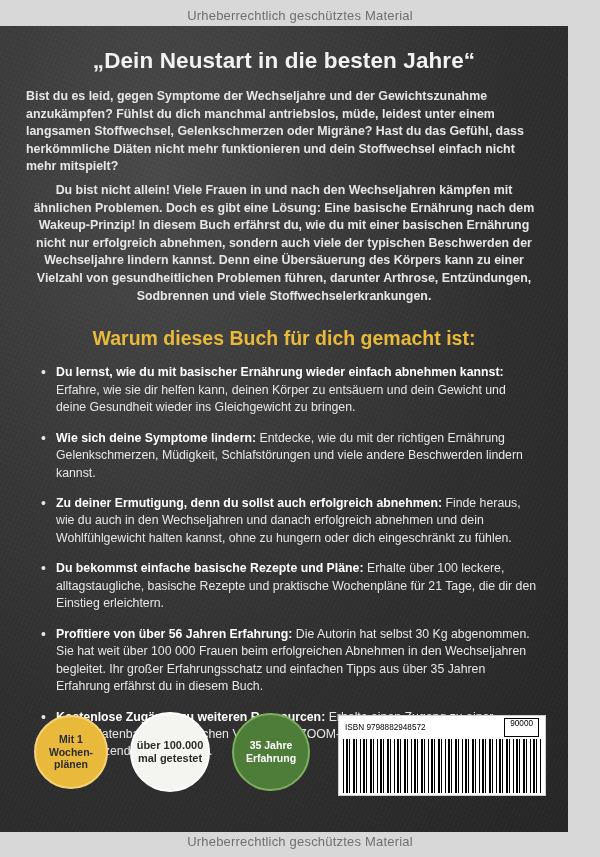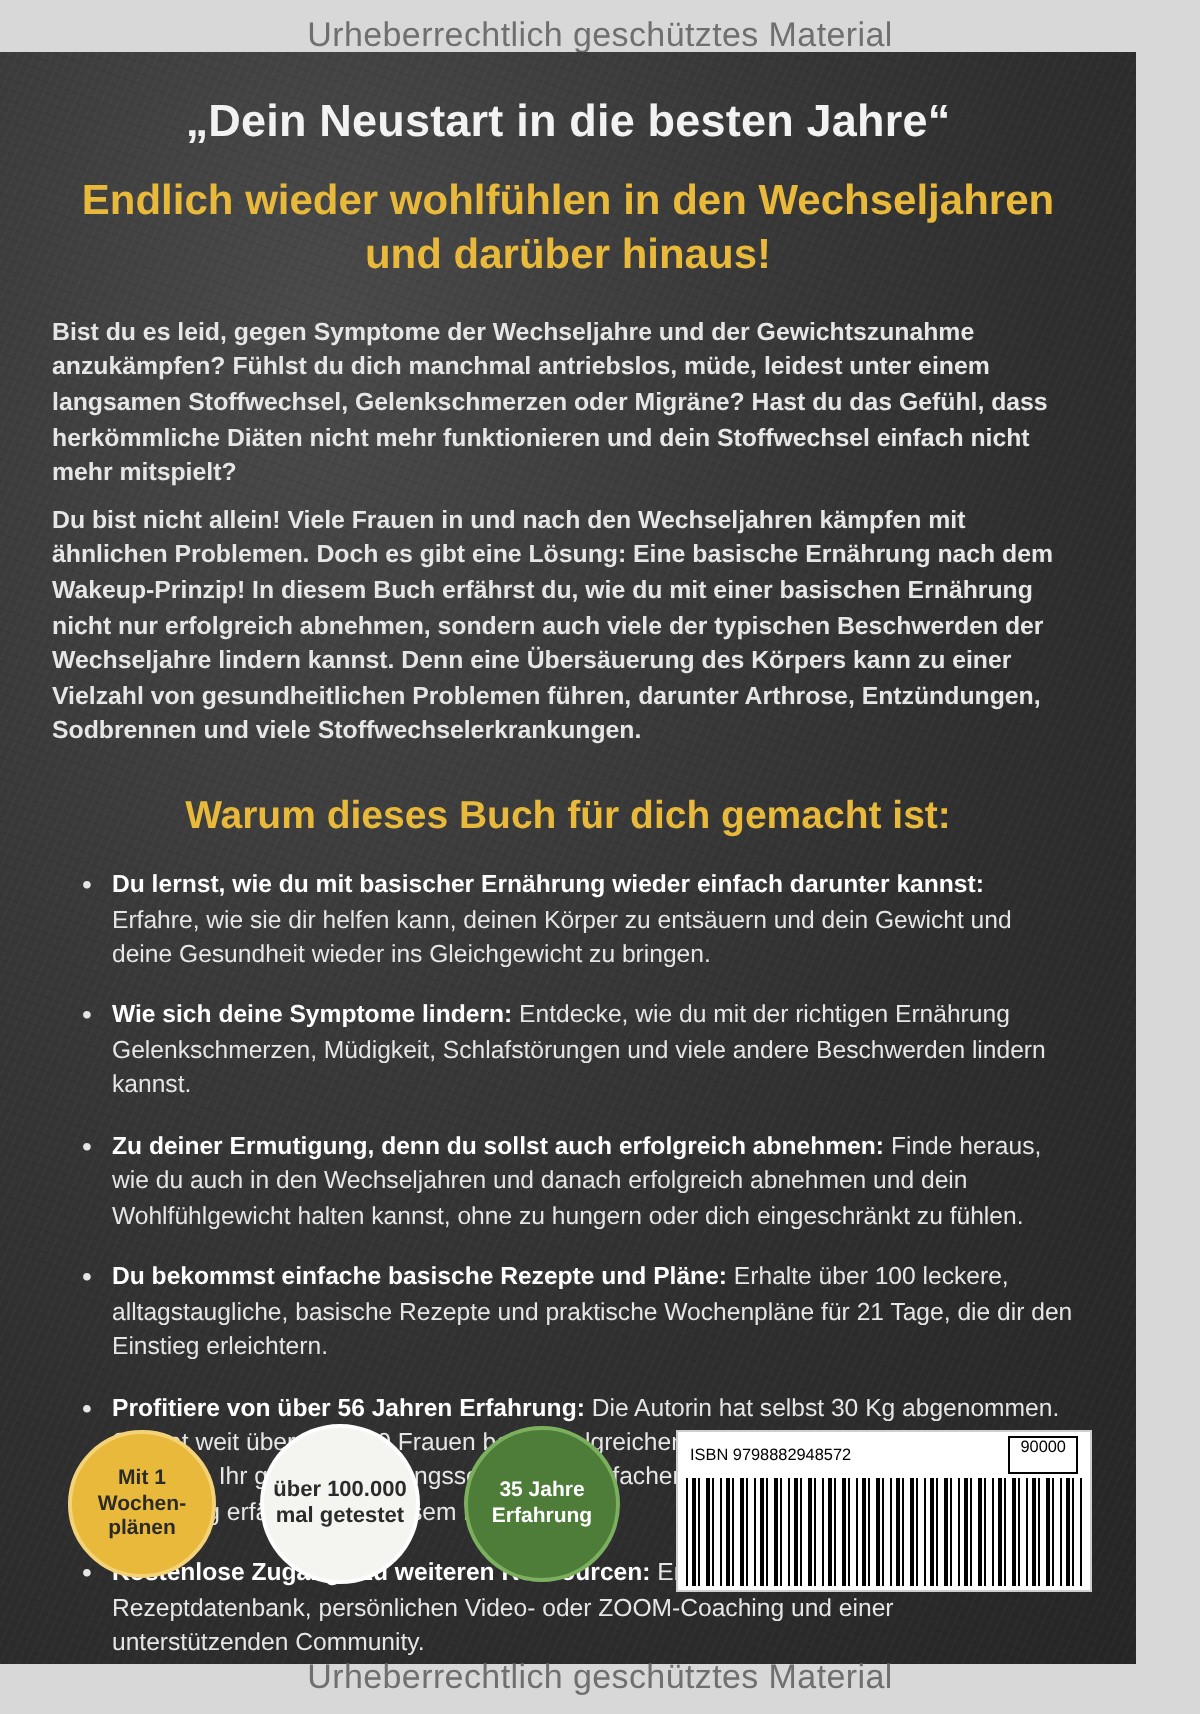--- a/index.html
+++ b/index.html
@@ -18,21 +18,21 @@
     width: 600px;
     height: 857px;
     box-sizing: border-box;
   }
   .watermark {
     position: absolute;
     left: 0;
     width: 100%;
     text-align: center;
     color: #6f6f6f;
-    font-size: 17px;
+    font-size: 13px;
     letter-spacing: 0.2px;
     font-family: "Liberation Sans", sans-serif;
   }
   .watermark.top { top: 8px; }
   .watermark.bottom { bottom: 8px; }
 
   .cover {
     position: absolute;
     top: 26px;
     left: 0;
@@ -75,21 +75,21 @@
     margin: 0 6px 16px 6px;
   }
   .body-text {
     color: #e6e6e6;
     font-size: 12.4px;
     line-height: 1.42;
     margin: 0 2px 6px 2px;
     text-align: left;
     font-weight: bold;
   }
-  .body-text + .body-text { margin-top: 2px; }
+  .body-text + .body-text { margin-top: 2px; text-align: center; }
 
   .section-title {
     text-align: center;
     color: #e8b93b;
     font-size: 19.5px;
     font-weight: bold;
     margin: 22px 0 14px 0;
   }
 
   ul.benefits {
@@ -216,33 +216,29 @@
 
 <div class="page">
 
   <div class="watermark top">Urheberrechtlich geschütztes Material</div>
 
   <div class="cover">
     <div class="cover-inner">
 
       <div class="headline">„Dein Neustart in die besten Jahre“</div>
 
-      <div class="subhead">
-        <span>Endlich wieder wohlfühlen in den Wechseljahren</span><br>
-        <span>und darüber hinaus!</span>
-      </div>
 
       <p class="body-text">Bist du es leid, gegen Symptome der Wechseljahre und der Gewichtszunahme anzukämpfen? Fühlst du dich manchmal antriebslos, müde, leidest unter einem langsamen Stoffwechsel, Gelenkschmerzen oder Migräne? Hast du das Gefühl, dass herkömmliche Diäten nicht mehr funktionieren und dein Stoffwechsel einfach nicht mehr mitspielt?</p>
       <p class="body-text">Du bist nicht allein! Viele Frauen in und nach den Wechseljahren kämpfen mit ähnlichen Problemen. Doch es gibt eine Lösung: Eine basische Ernährung nach dem Wakeup-Prinzip! In diesem Buch erfährst du, wie du mit einer basischen Ernährung nicht nur erfolgreich abnehmen, sondern auch viele der typischen Beschwerden der Wechseljahre lindern kannst. Denn eine Übersäuerung des Körpers kann zu einer Vielzahl von gesundheitlichen Problemen führen, darunter Arthrose, Entzündungen, Sodbrennen und viele Stoffwechselerkrankungen.</p>
 
       <div class="section-title">Warum dieses Buch für dich gemacht ist:</div>
 
       <ul class="benefits">
         <li>
-          <b>Du lernst, wie du mit basischer Ernährung wieder einfach darunter kannst:</b><span> Erfahre, wie sie dir helfen kann, deinen Körper zu entsäuern und dein Gewicht und deine Gesundheit wieder ins Gleichgewicht zu bringen.</span>
+          <b>Du lernst, wie du mit basischer Ernährung wieder einfach abnehmen kannst:</b><span> Erfahre, wie sie dir helfen kann, deinen Körper zu entsäuern und dein Gewicht und deine Gesundheit wieder ins Gleichgewicht zu bringen.</span>
         </li>
         <li>
           <b>Wie sich deine Symptome lindern:</b><span> Entdecke, wie du mit der richtigen Ernährung Gelenkschmerzen, Müdigkeit, Schlafstörungen und viele andere Beschwerden lindern kannst.</span>
         </li>
         <li>
           <b>Zu deiner Ermutigung, denn du sollst auch erfolgreich abnehmen:</b><span> Finde heraus, wie du auch in den Wechseljahren und danach erfolgreich abnehmen und dein Wohlfühlgewicht halten kannst, ohne zu hungern oder dich eingeschränkt zu fühlen.</span>
         </li>
         <li>
           <b>Du bekommst einfache basische Rezepte und Pläne:</b><span> Erhalte über 100 leckere, alltagstaugliche, basische Rezepte und praktische Wochenpläne für 21 Tage, die dir den Einstieg erleichtern.</span>
         </li>

